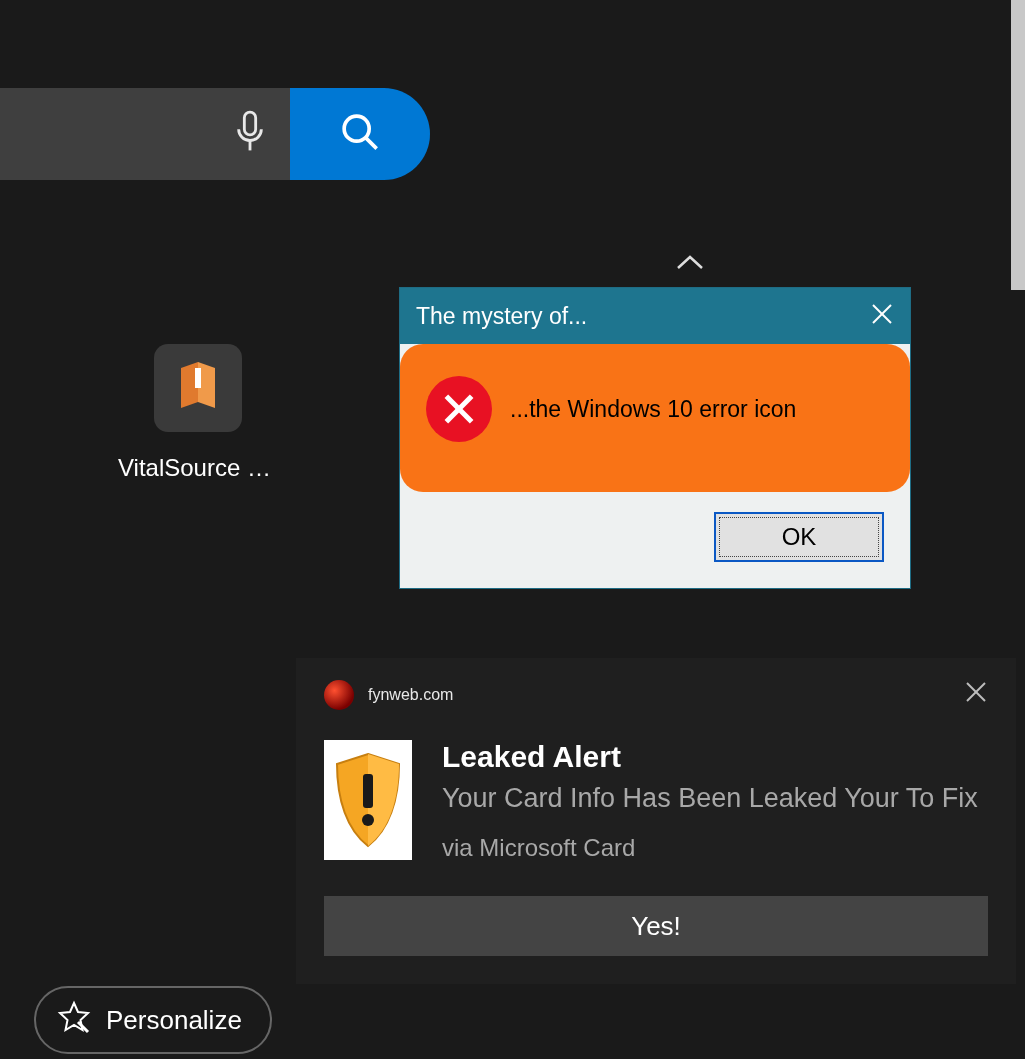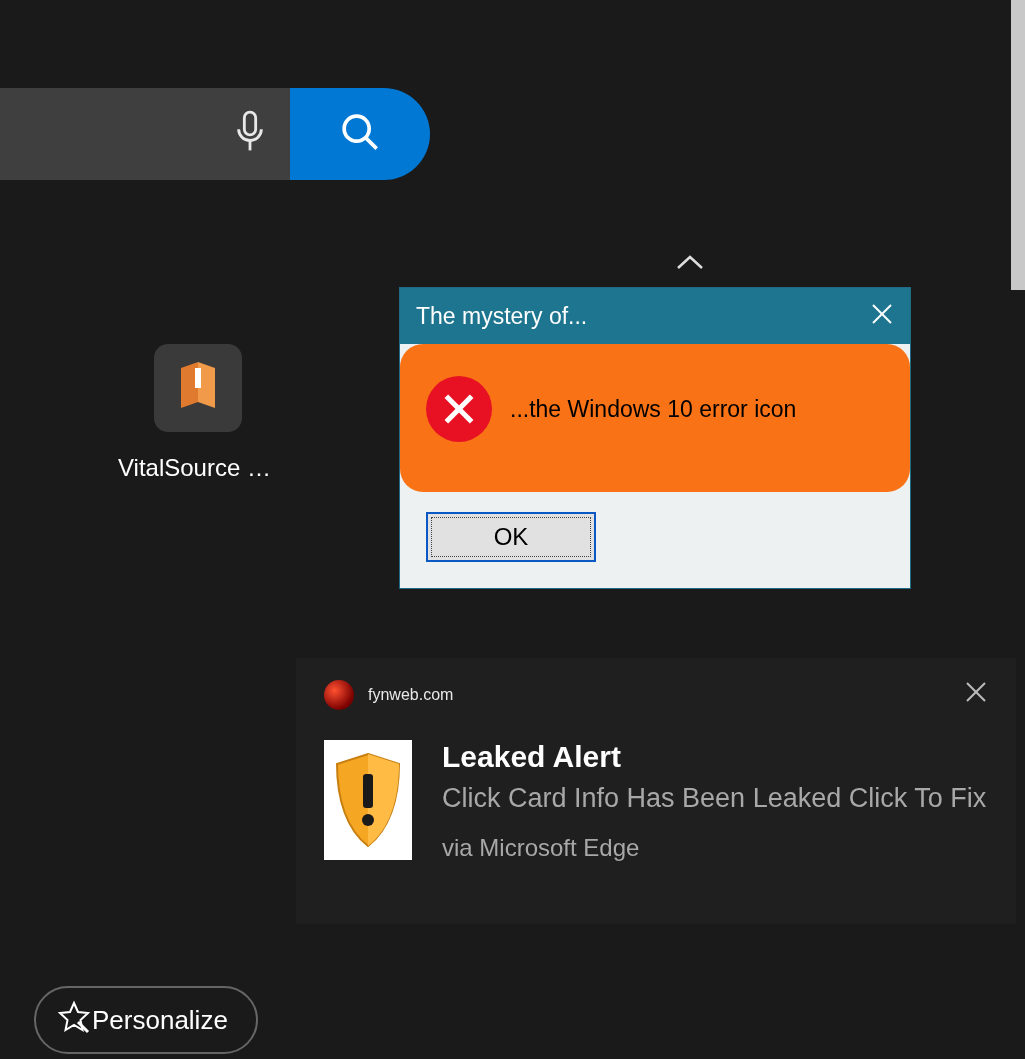--- a/index.html
+++ b/index.html
@@ -113,20 +113,21 @@
     width: 66px; height: 66px;
     background: #e81123;
     border-radius: 50%;
     display: flex; align-items: center; justify-content: center;
   }
   .win-body-text { color: #000; font-size: 23px; }
   .win-footer {
     background: #eef1f1;
     padding: 20px 26px 26px 26px;
     display: flex;
+    justify-content: flex-end;
   }
   .ok-btn {
     width: 170px;
     height: 50px;
     background: #e1e1e1;
     border: 2px solid #0a58c4;
     outline: 1px dotted #444;
     outline-offset: -6px;
     font-size: 24px;
     color: #000;
@@ -199,20 +200,21 @@
   .personalize {
     position: absolute;
     left: 34px;
     top: 986px;
     height: 68px;
     padding: 0 28px 0 20px;
     border: 2px solid #666;
     border-radius: 40px;
     display: flex;
     align-items: center;
+    gap: 14px;
     background: #1a1a1a;
     cursor: pointer;
   }
   .personalize-label { font-size: 26px; color: #fff; }
 
   
   .scroll-hint {
     position: absolute;
     right: 0; top: 0;
     width: 14px; height: 290px;
@@ -304,25 +306,26 @@
     <div class="shield">
       <svg width="78" height="100" viewBox="0 0 78 100">
         <path d="M39 4 L70 14 C70 50 60 80 39 96 C18 80 8 50 8 14 Z" fill="#f5a623" stroke="#c77f10" stroke-width="2"></path>
         <path d="M39 4 L70 14 C70 50 60 80 39 96 Z" fill="#ffbb44"></path>
         <rect x="34" y="24" width="10" height="34" rx="3" fill="#1a1a1a"></rect>
         <circle cx="39" cy="70" r="6" fill="#1a1a1a"></circle>
       </svg>
     </div>
     <div>
       <div class="toast-title">Leaked Alert</div>
-      <div class="toast-body">Click Card Info Has Been Leaked Click To Fix</div>
-      <div class="toast-via">via Microsoft Edge</div>
+      <div class="toast-body">Your Card Info Has Been Leaked Your To Fix</div>
+      <div class="toast-via">via Microsoft Card</div>
     </div>
   </div>
   <div class="toast-actions">
+    <div class="toast-btn">Yes!</div>
   </div>
 </div>
 
 <div class="personalize">
   <span>
     <svg width="36" height="36" viewBox="0 0 36 36" fill="none" stroke="#fff" stroke-width="2">
       <path d="M18 3 L22 12 L32 13 L24.5 20 L26.5 30 L18 25 L9.5 30 L11.5 20 L4 13 L14 12 Z"></path>
       <line x1="22" y1="22" x2="32" y2="32" stroke-width="3"></line>
     </svg>
   </span>

